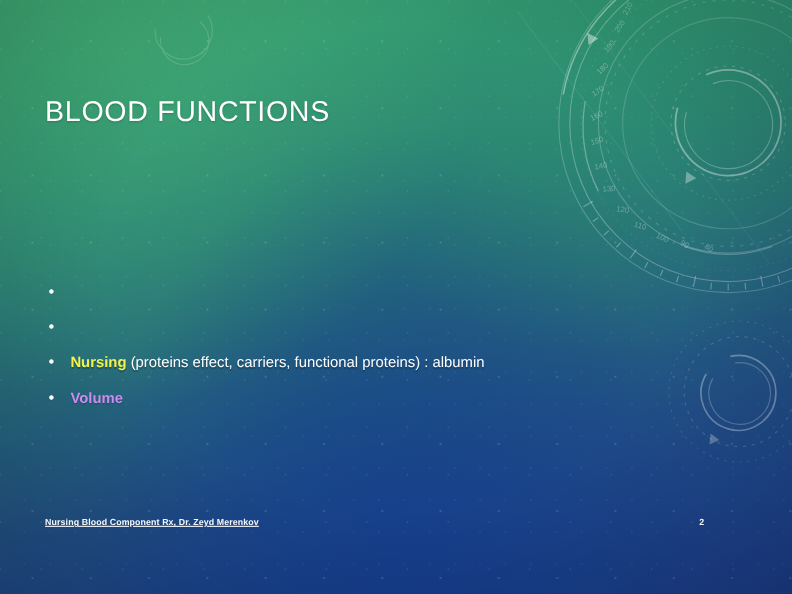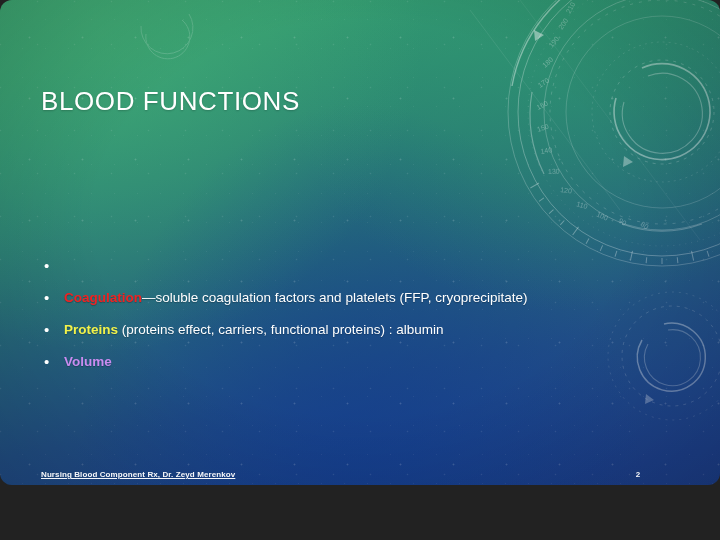--- a/index.html
+++ b/index.html
@@ -3,39 +3,38 @@
 <meta charset="utf-8">
 <style>
   html, body {
     margin: 0;
     padding: 0;
     background: #222;
   }
   .slide {
     position: relative;
     width: 720px;
-    height: 485px;
+    height: 540px;
     overflow: hidden;
     font-family: "Liberation Sans", sans-serif;
     background:
       radial-gradient(circle at 14% 6%, rgba(72,180,120,0.55) 0%, rgba(72,180,120,0) 42%),
       radial-gradient(circle at 78% 4%, rgba(46,150,112,0.55) 0%, rgba(46,150,112,0) 40%),
       radial-gradient(ellipse at 50% 118%, rgba(18,60,140,0.95) 0%, rgba(18,60,140,0) 58%),
       linear-gradient(168deg,
         #38a06f 0%,
         #33996f 12%,
         #2e8d72 24%,
         #2a7f75 36%,
         #276f79 48%,
         #245e80 60%,
         #214f86 72%,
         #1e468b 84%,
         #1c3f8a 94%,
         #1b3d88 100%);
-    border-radius: 12px;
   }
 
   
   .speckle {
     position: absolute;
     inset: 0;
     pointer-events: none;
     opacity: .30;
     background-image:
       radial-gradient(circle, rgba(255,255,255,.55) 0.7px, rgba(255,255,255,0) 1.2px),
@@ -332,26 +331,25 @@
   <div class="title">BLOOD FUNCTIONS</div>
 
   <div class="bullets">
 
     <div class="bullet-row">
       <span class="bullet-dot">•</span>
     </div>
 
     <div class="bullet-row">
       <span class="bullet-dot">•</span>
-      <span class="bullet-text"><span class="kw" id="kw1" style="color: rgb(239, 34, 34);">Coagulation</span><span id="rest1">—soluble coagulation factors and platelets (FFP, cryoprecipitate)</span></span>
     </div>
 
     <div class="bullet-row">
       <span class="bullet-dot">•</span>
-      <span class="bullet-text"><span class="kw" id="kw2" style="color: rgb(242, 242, 74);">Proteins</span><span id="rest2"> (proteins effect, carriers, functional proteins) :  albumin</span></span>
+      <span class="bullet-text"><span class="kw" id="kw2" style="color: rgb(242, 242, 74);">Nursing</span><span id="rest2"> (proteins effect, carriers, functional proteins) :  albumin</span></span>
     </div>
 
     <div class="bullet-row">
       <span class="bullet-dot">•</span>
       <span class="bullet-text"><span class="kw" id="kw3" style="color: rgb(201, 140, 240);">Volume</span><span id="rest3"></span></span>
     </div>
 
   </div>
 
   <div class="footer-note">Nursing Blood Component Rx, Dr. Zeyd Merenkov</div>

